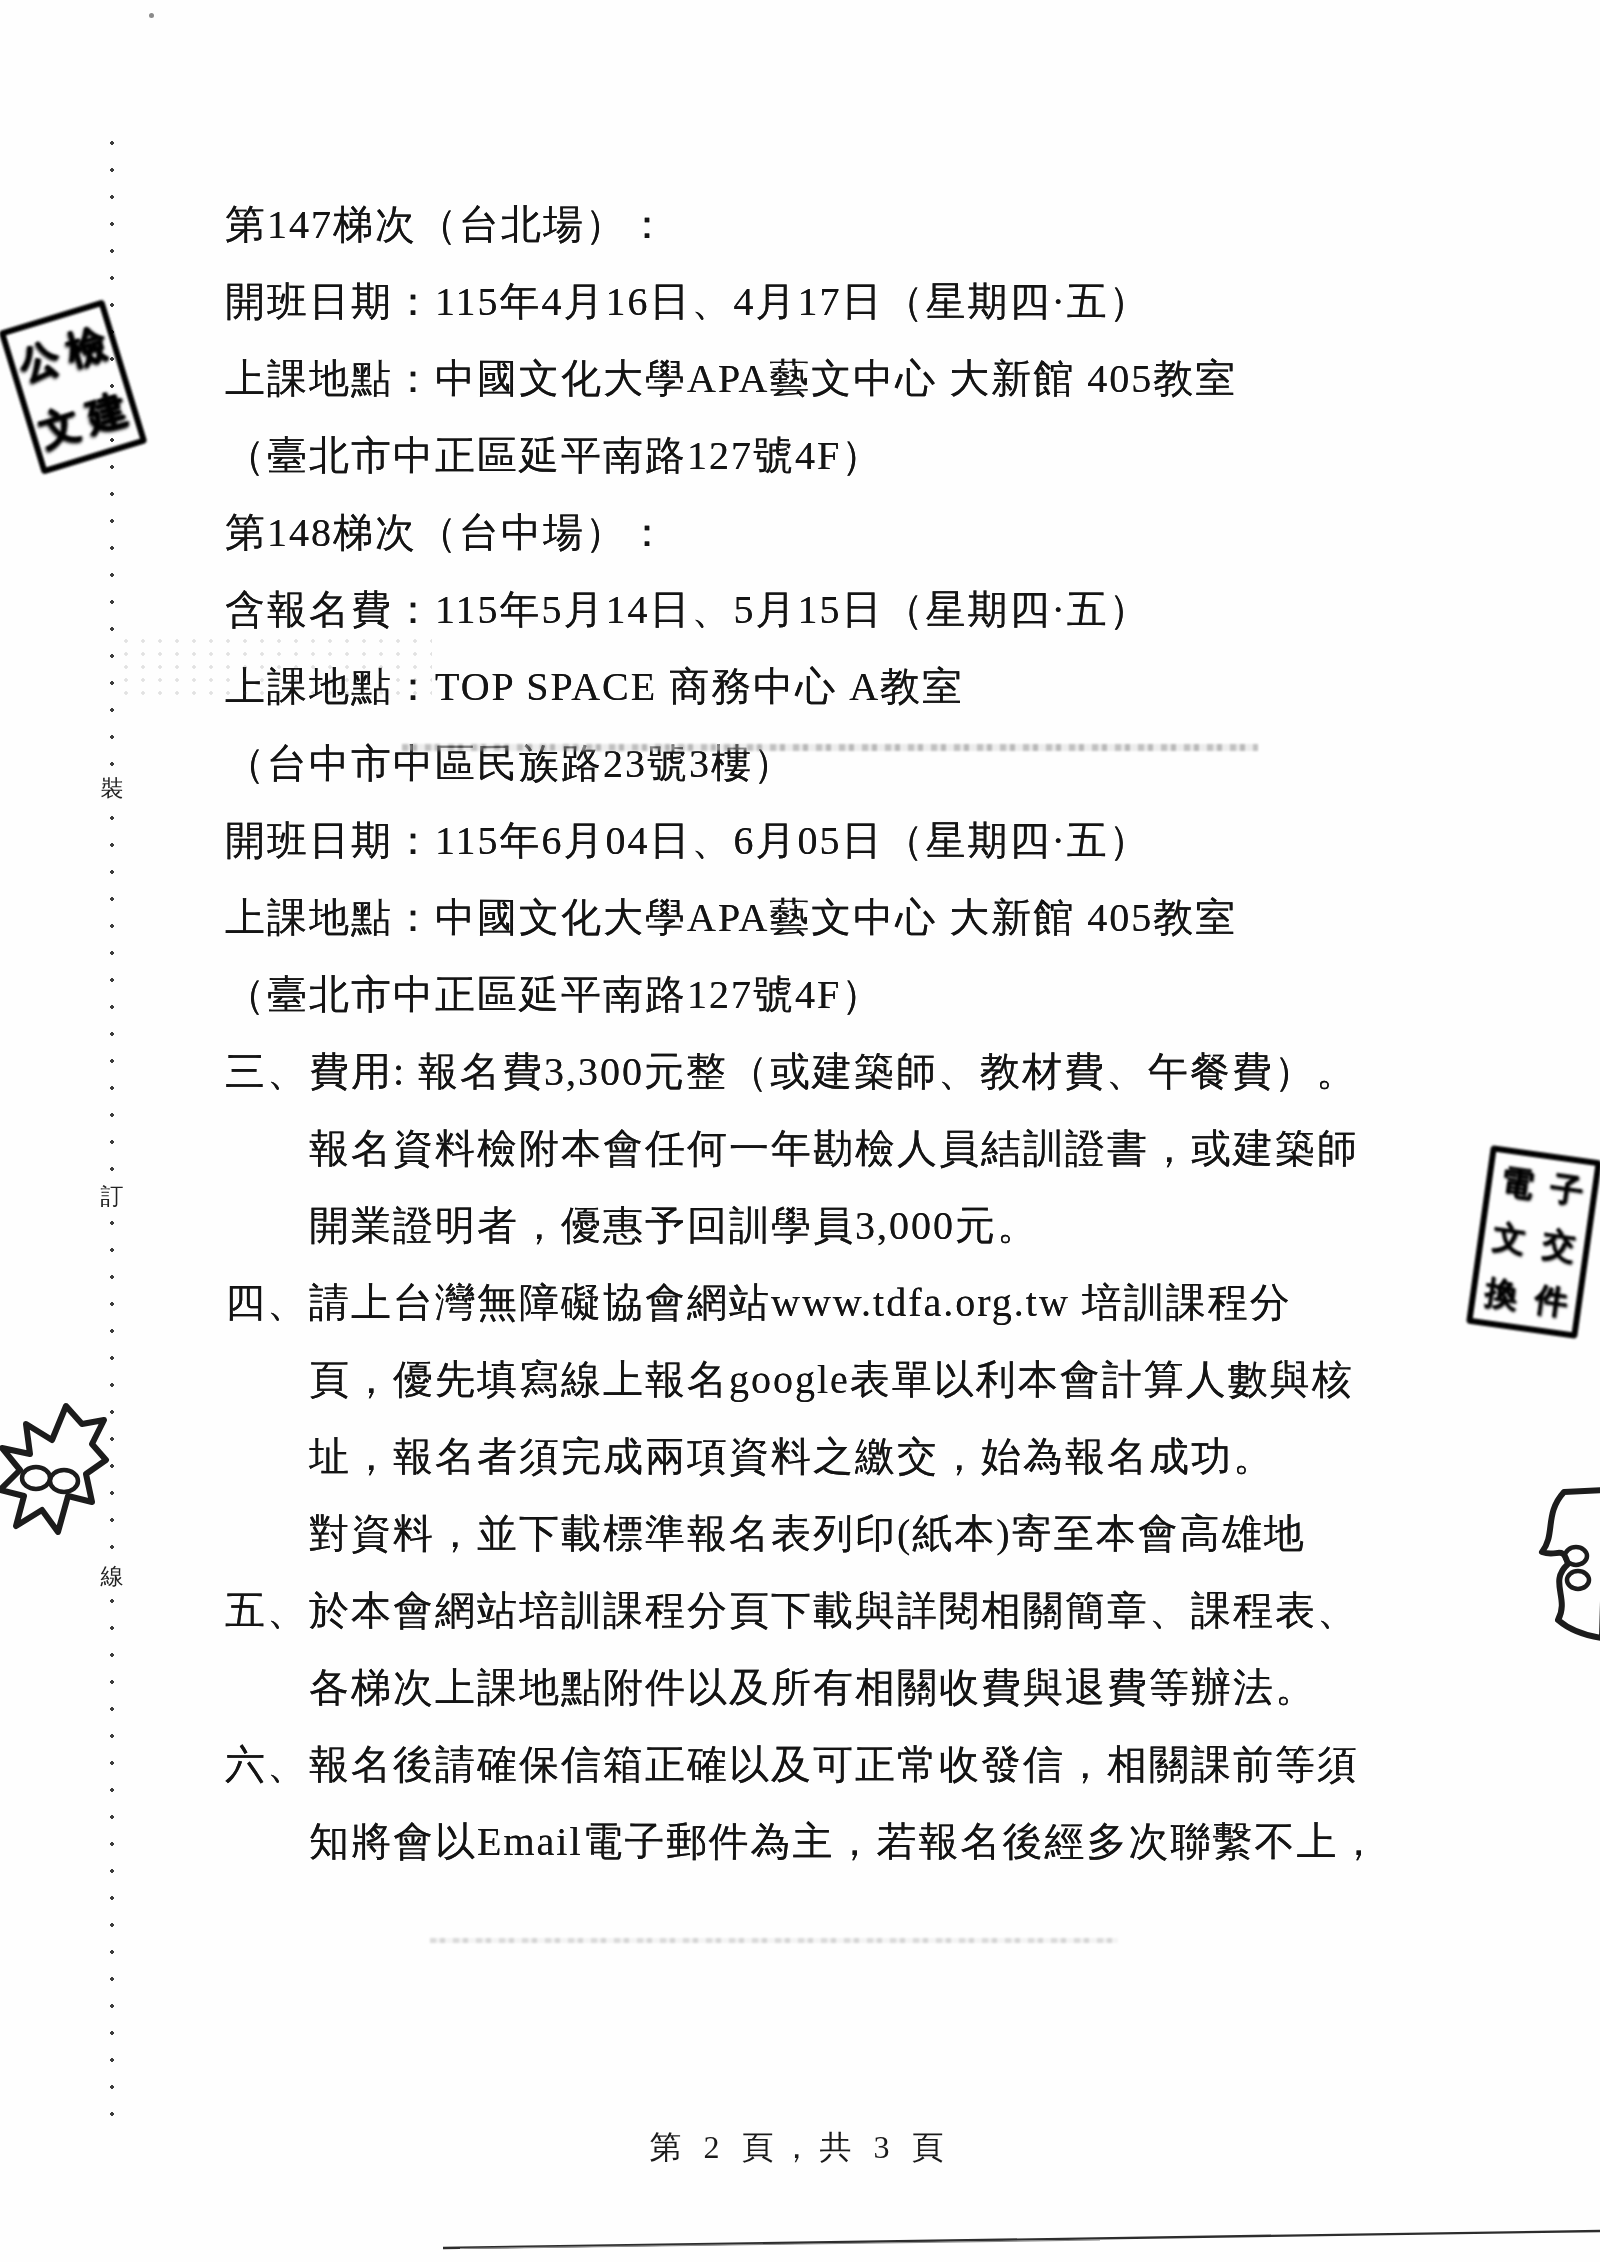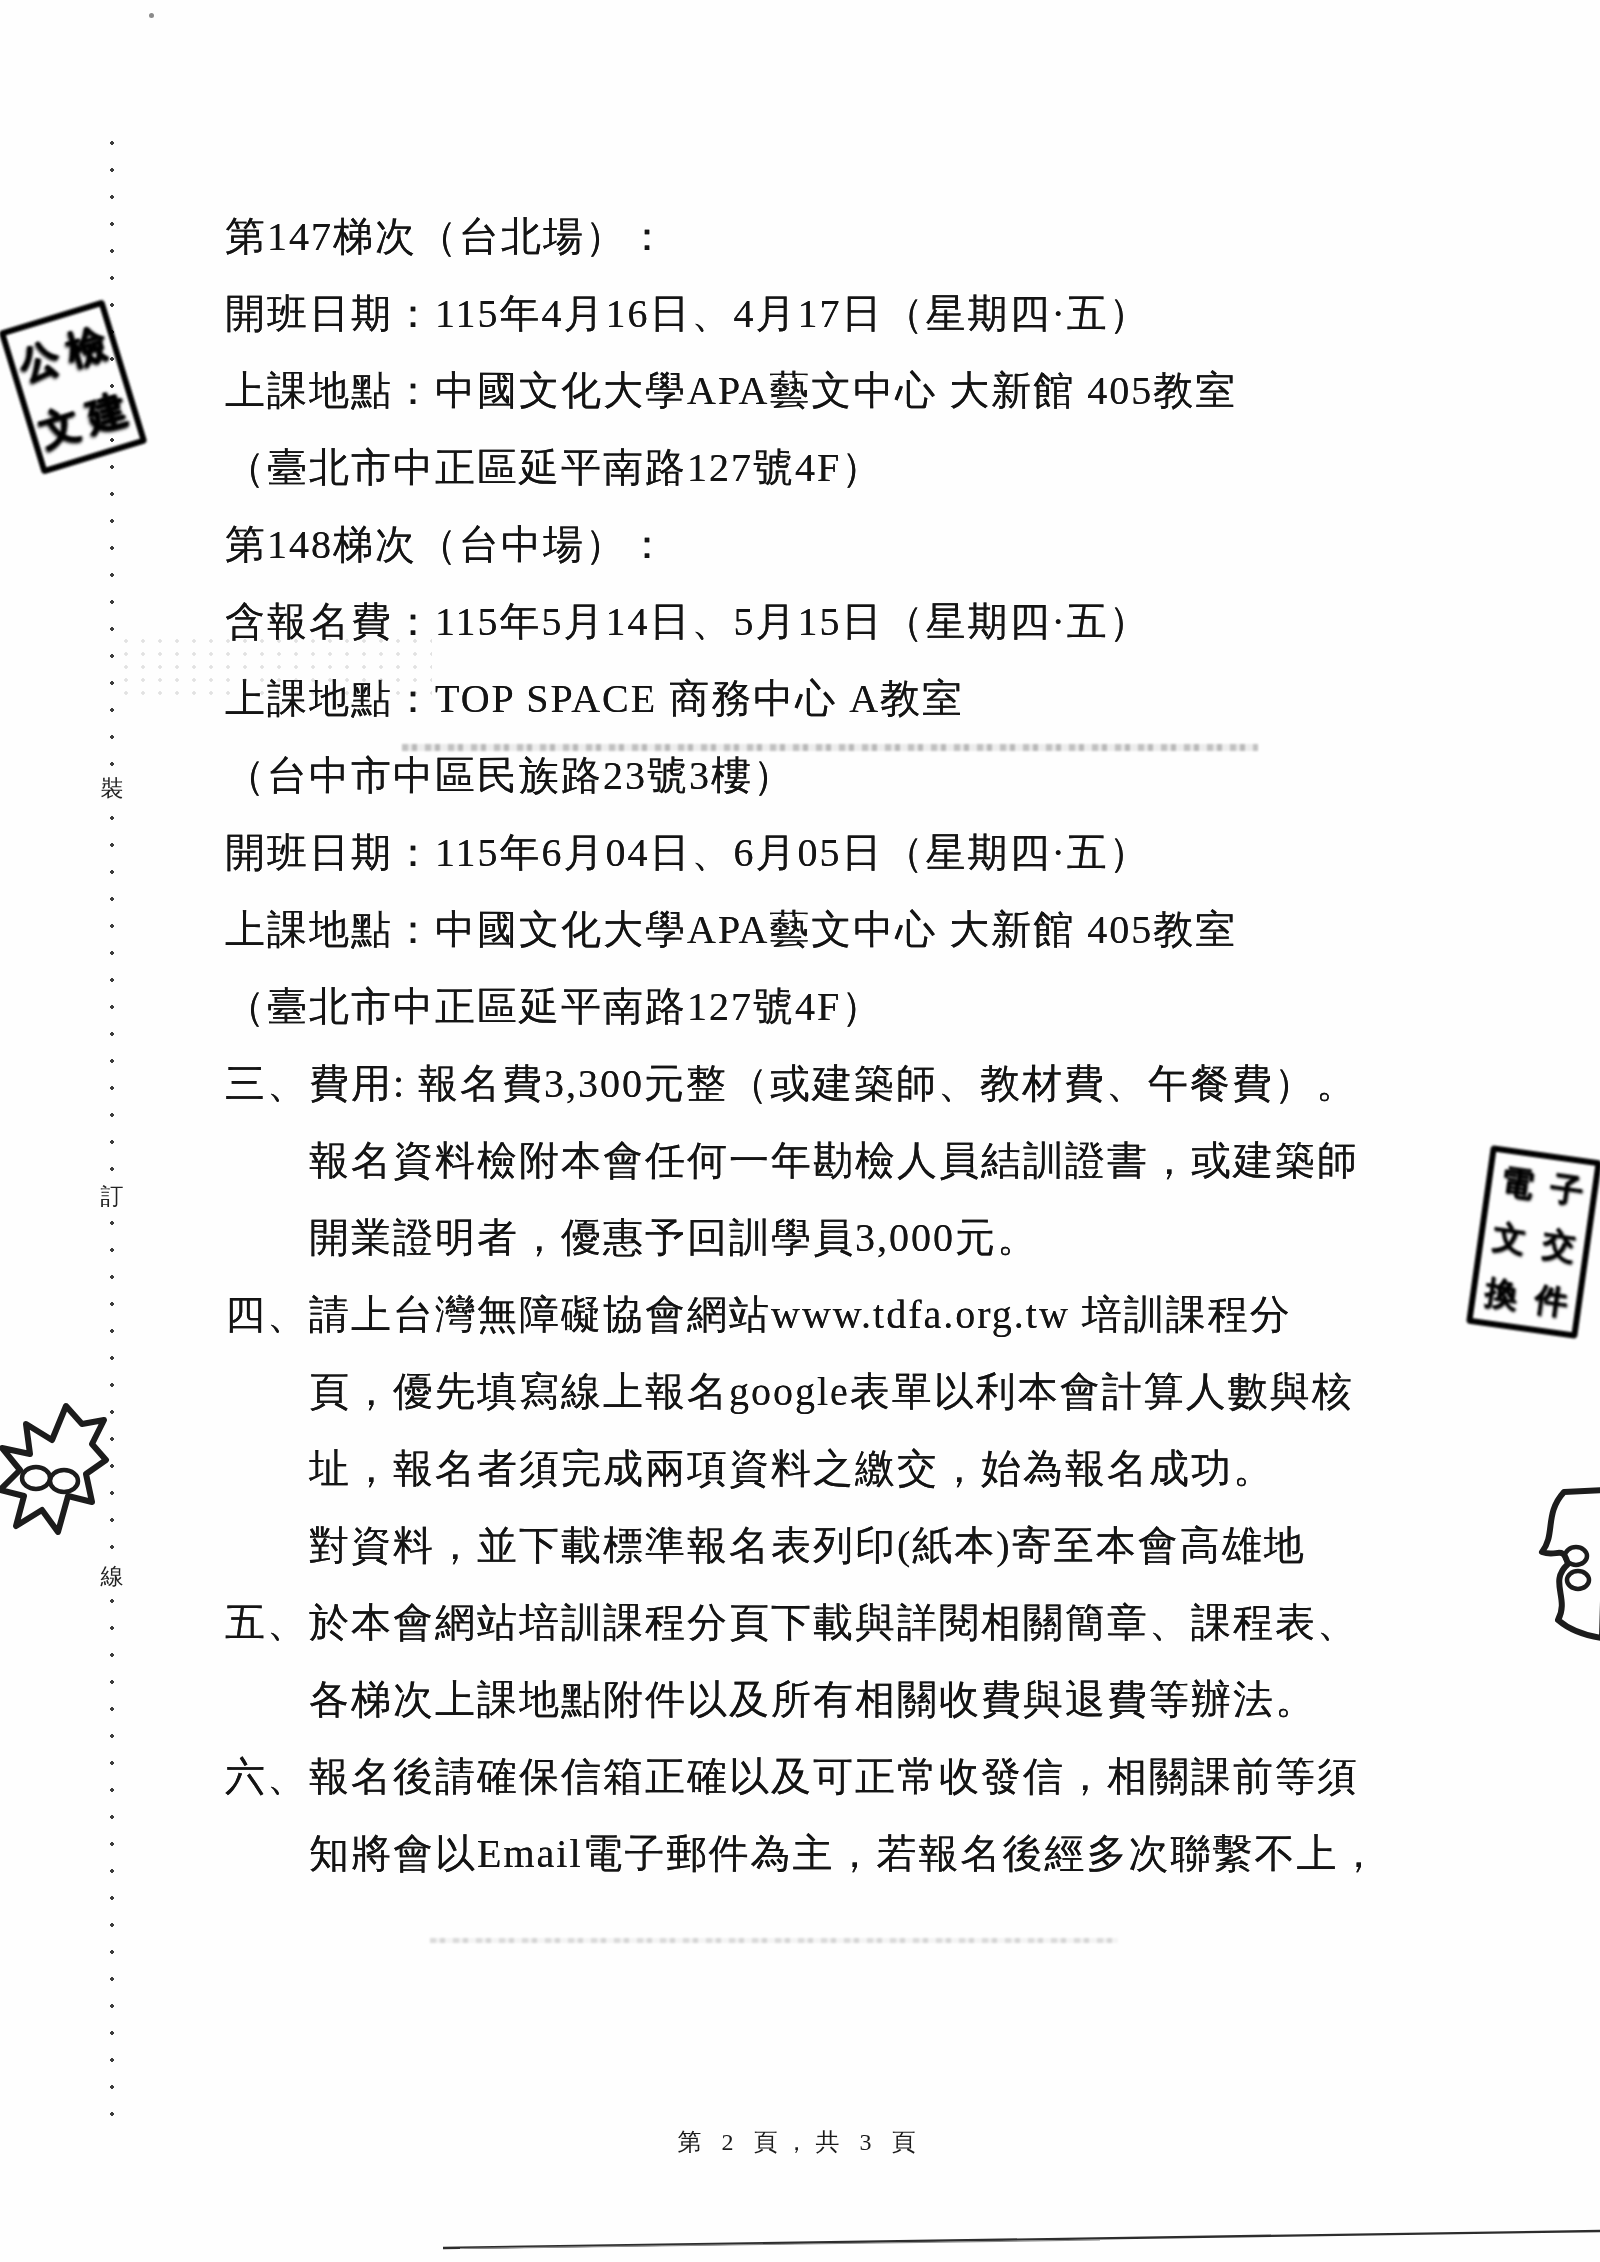--- a/index.html
+++ b/index.html
@@ -5,32 +5,32 @@
   html,body{margin:0;padding:0;background:#e9e9e9;}
   #page{
     position:relative;
     width:1600px;height:2262px;
     background:#fefefe;
     overflow:hidden;
     font-family:"Liberation Serif","DejaVu Serif",serif;
     color:#161616;
   }
   
-  #text-block{position:absolute;left:225px;top:198px;}
+  #text-block{position:absolute;left:225px;top:186px;}
   .line{
     height:77px;line-height:77px;
     font-size:40px;letter-spacing:2px;
     white-space:pre;color:#141414;
     text-shadow:0 0 .6px #333;
   }
   .line.cont{padding-left:84px;}
   
   #footer{
     position:absolute;top:2126px;left:0;width:100%;
-    text-align:center;font-size:24px;letter-spacing:7px;color:#1a1a1a;
+    text-align:center;font-size:32px;letter-spacing:7px;color:#1a1a1a;
   }
   
   #binding-line{
     position:absolute;left:109px;top:140px;width:6px;height:1998px;
     background-image:radial-gradient(circle at 3px 3px,#3c3c3c 1.7px,rgba(0,0,0,0) 2px);
     background-size:6px 27px;background-repeat:repeat-y;
   }
   .binding-label{
     position:absolute;left:99px;width:26px;
     font-size:23px;color:#222;background:#fefefe;

